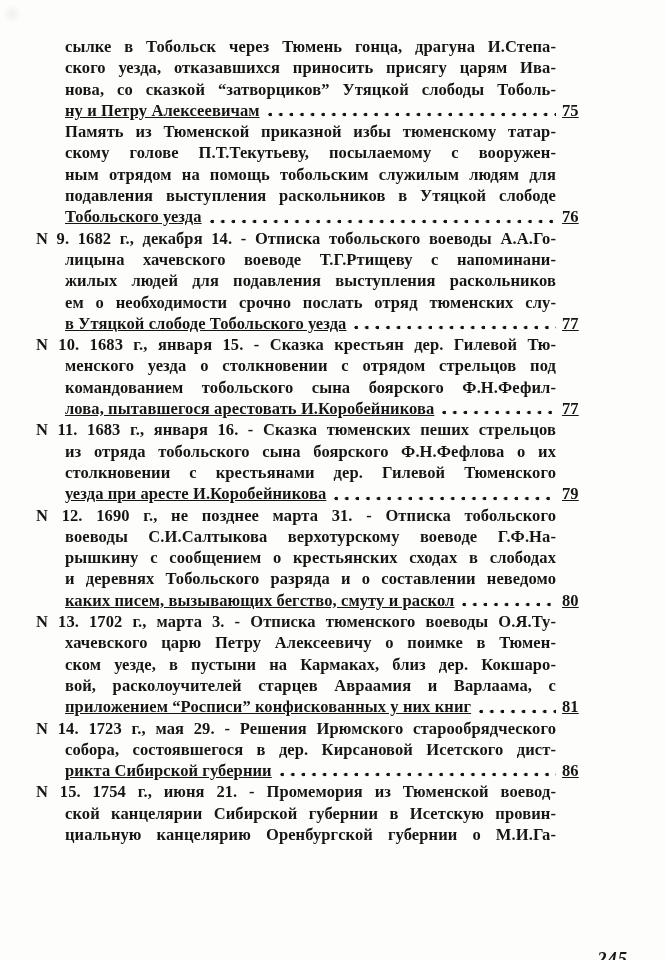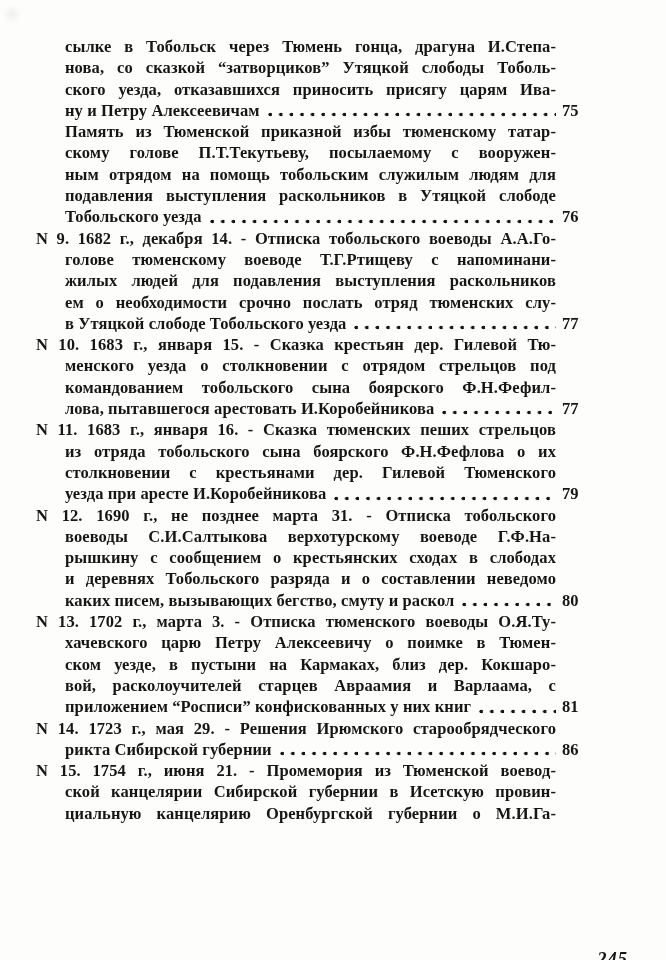--- a/index.html
+++ b/index.html
@@ -40,20 +40,21 @@
     text-justify: inter-word;
     padding-right: 52px; 
   }
   .line.indent { padding-left: 29px; }
   .tail-line {
     display: flex;
     align-items: flex-start;
     padding-right: 0;
     text-align: left;
     text-align-last: left;
+    text-decoration: underline;
   }
   .tail-line.indent { padding-left: 29px; }
   .tail-text { white-space: nowrap; flex: 0 0 auto; }
   .leader {
     flex: 1 1 auto;
     align-self: flex-end;
     height: 7px;
     margin: 0 6px 3px 8px;
     background-image: radial-gradient(circle at 2.2px 3.5px, var(--ink) 1.55px, transparent 2.1px);
     background-size: 10.6px 7px;
@@ -75,42 +76,42 @@
     letter-spacing: 1px;
   }
 </style>
 </head>
 <body>
 
 <div class="page">
   <div class="text-block" id="entries">
       <div class="entry">
         <div class="line indent">сылке в Тобольск через Тюмень гонца, драгуна И.Степа-</div>
+        <div class="line indent">ского уезда, отказавшихся приносить присягу царям Ива-</div>
         <div class="line indent">нова, со сказкой “затворциков” Утяцкой слободы Тоболь-</div>
-        <div class="line indent">ского уезда, отказавшихся приносить присягу царям Ива-</div>
         <div class="tail-line indent">
           <span class="tail-text">ну и Петру Алексеевичам</span>
           <span class="leader"></span>
           <span class="page-ref">75</span>
         </div>
       </div>
       <div class="entry">
         <div class="line indent">Память из Тюменской приказной избы тюменскому татар-</div>
         <div class="line indent">скому голове П.Т.Текутьеву, посылаемому с вооружен-</div>
         <div class="line indent">ным отрядом на помощь тобольским служилым людям для</div>
         <div class="line indent">подавления выступления раскольников в Утяцкой слободе</div>
         <div class="tail-line indent">
           <span class="tail-text">Тобольского уезда</span>
           <span class="leader"></span>
           <span class="page-ref">76</span>
         </div>
       </div>
       <div class="entry">
         <div class="line">N 9. 1682 г., декабря 14. - Отписка тобольского воеводы А.А.Го-</div>
-        <div class="line indent">голове тюменскому воеводе Т.Г.Ртищеву с напоминани-</div>
+        <div class="line indent">лицына хачевского воеводе Т.Г.Ртищеву с напоминани-</div>
         <div class="line indent">жилых людей для подавления выступления раскольников</div>
         <div class="line indent">ем о необходимости срочно послать отряд тюменских слу-</div>
         <div class="tail-line indent">
           <span class="tail-text">в Утяцкой слободе Тобольского уезда</span>
           <span class="leader"></span>
           <span class="page-ref">77</span>
         </div>
       </div>
       <div class="entry">
         <div class="line">N 10. 1683 г., января 15. - Сказка крестьян дер. Гилевой Тю-</div>
@@ -149,20 +150,21 @@
         <div class="line indent">ском уезде, в пустыни на Кармаках, близ дер. Кокшаро-</div>
         <div class="line indent">вой, расколоучителей старцев Авраамия и Варлаама, с</div>
         <div class="tail-line indent">
           <span class="tail-text">приложением “Росписи” конфискованных у них книг</span>
           <span class="leader"></span>
           <span class="page-ref">81</span>
         </div>
       </div>
       <div class="entry">
         <div class="line">N 14. 1723 г., мая 29. - Решения Ирюмского старообрядческого</div>
+        <div class="line indent">собора, состоявшегося в дер. Кирсановой Исетского дист-</div>
         <div class="tail-line indent">
           <span class="tail-text">рикта Сибирской губернии</span>
           <span class="leader"></span>
           <span class="page-ref">86</span>
         </div>
       </div>
       <div class="entry">
         <div class="line">N 15. 1754 г., июня 21. - Промемория из Тюменской воевод-</div>
         <div class="line indent">ской канцелярии Сибирской губернии в Исетскую провин-</div>
         <div class="line indent">циальную канцелярию Оренбургской губернии о М.И.Га-</div>

